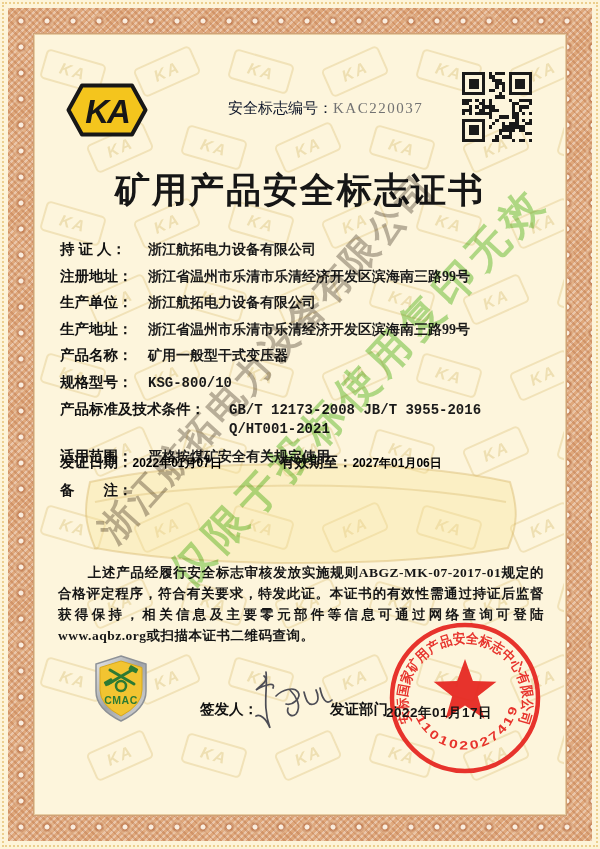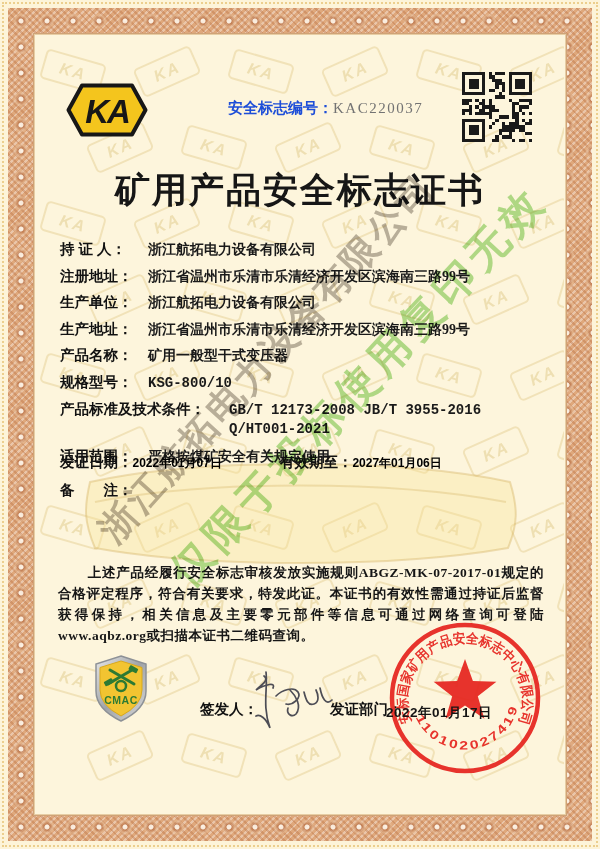--- a/index.html
+++ b/index.html
@@ -20,21 +20,21 @@
   .ka-tile{position:absolute;width:58px;height:27px;border:2px solid #f1e2b8;border-radius:5px;
     color:#eedfb2;font-weight:bold;font-style:italic;font-size:16px;letter-spacing:2px;
     display:flex;align-items:center;justify-content:center;}
   
   .ribbon{position:absolute;left:70px;top:450px;z-index:1;pointer-events:none;}
   
   .content{position:absolute;inset:0;z-index:3;}
   .abs{position:absolute;}
   .ka-badge{left:66px;top:83px;}
   .cert-no{left:228px;top:99px;font-size:15px;white-space:pre;}
-  .cert-no .lbl{font-weight:bold;color:#1d4ed8;}
+  .cert-no .lbl{font-weight:normal;color:#0f172a;}
   .cert-no .val{font-family:"Liberation Serif","DejaVu Serif",serif;letter-spacing:1.5px;color:#737373;}
   .qr{left:462px;top:72px;}
   .title{left:0;right:0;top:167px;text-align:center;font-family:"Liberation Serif","DejaVu Serif",serif;
     font-weight:900;font-size:35px;letter-spacing:2px;color:#161616;}
   .fields{left:60px;top:240px;width:486px;}
   .frow{display:flex;align-items:baseline;margin-bottom:7.5px;line-height:19px;}
   .frow .lbl{font-weight:bold;font-size:14.5px;color:#111;width:88px;flex:none;white-space:pre;}
   .frow.wide .lbl{width:auto;margin-right:24px;}
   .frow .val{font-weight:bold;font-size:14px;color:#1a1a1a;
     font-family:"Liberation Serif","DejaVu Serif",serif;}

